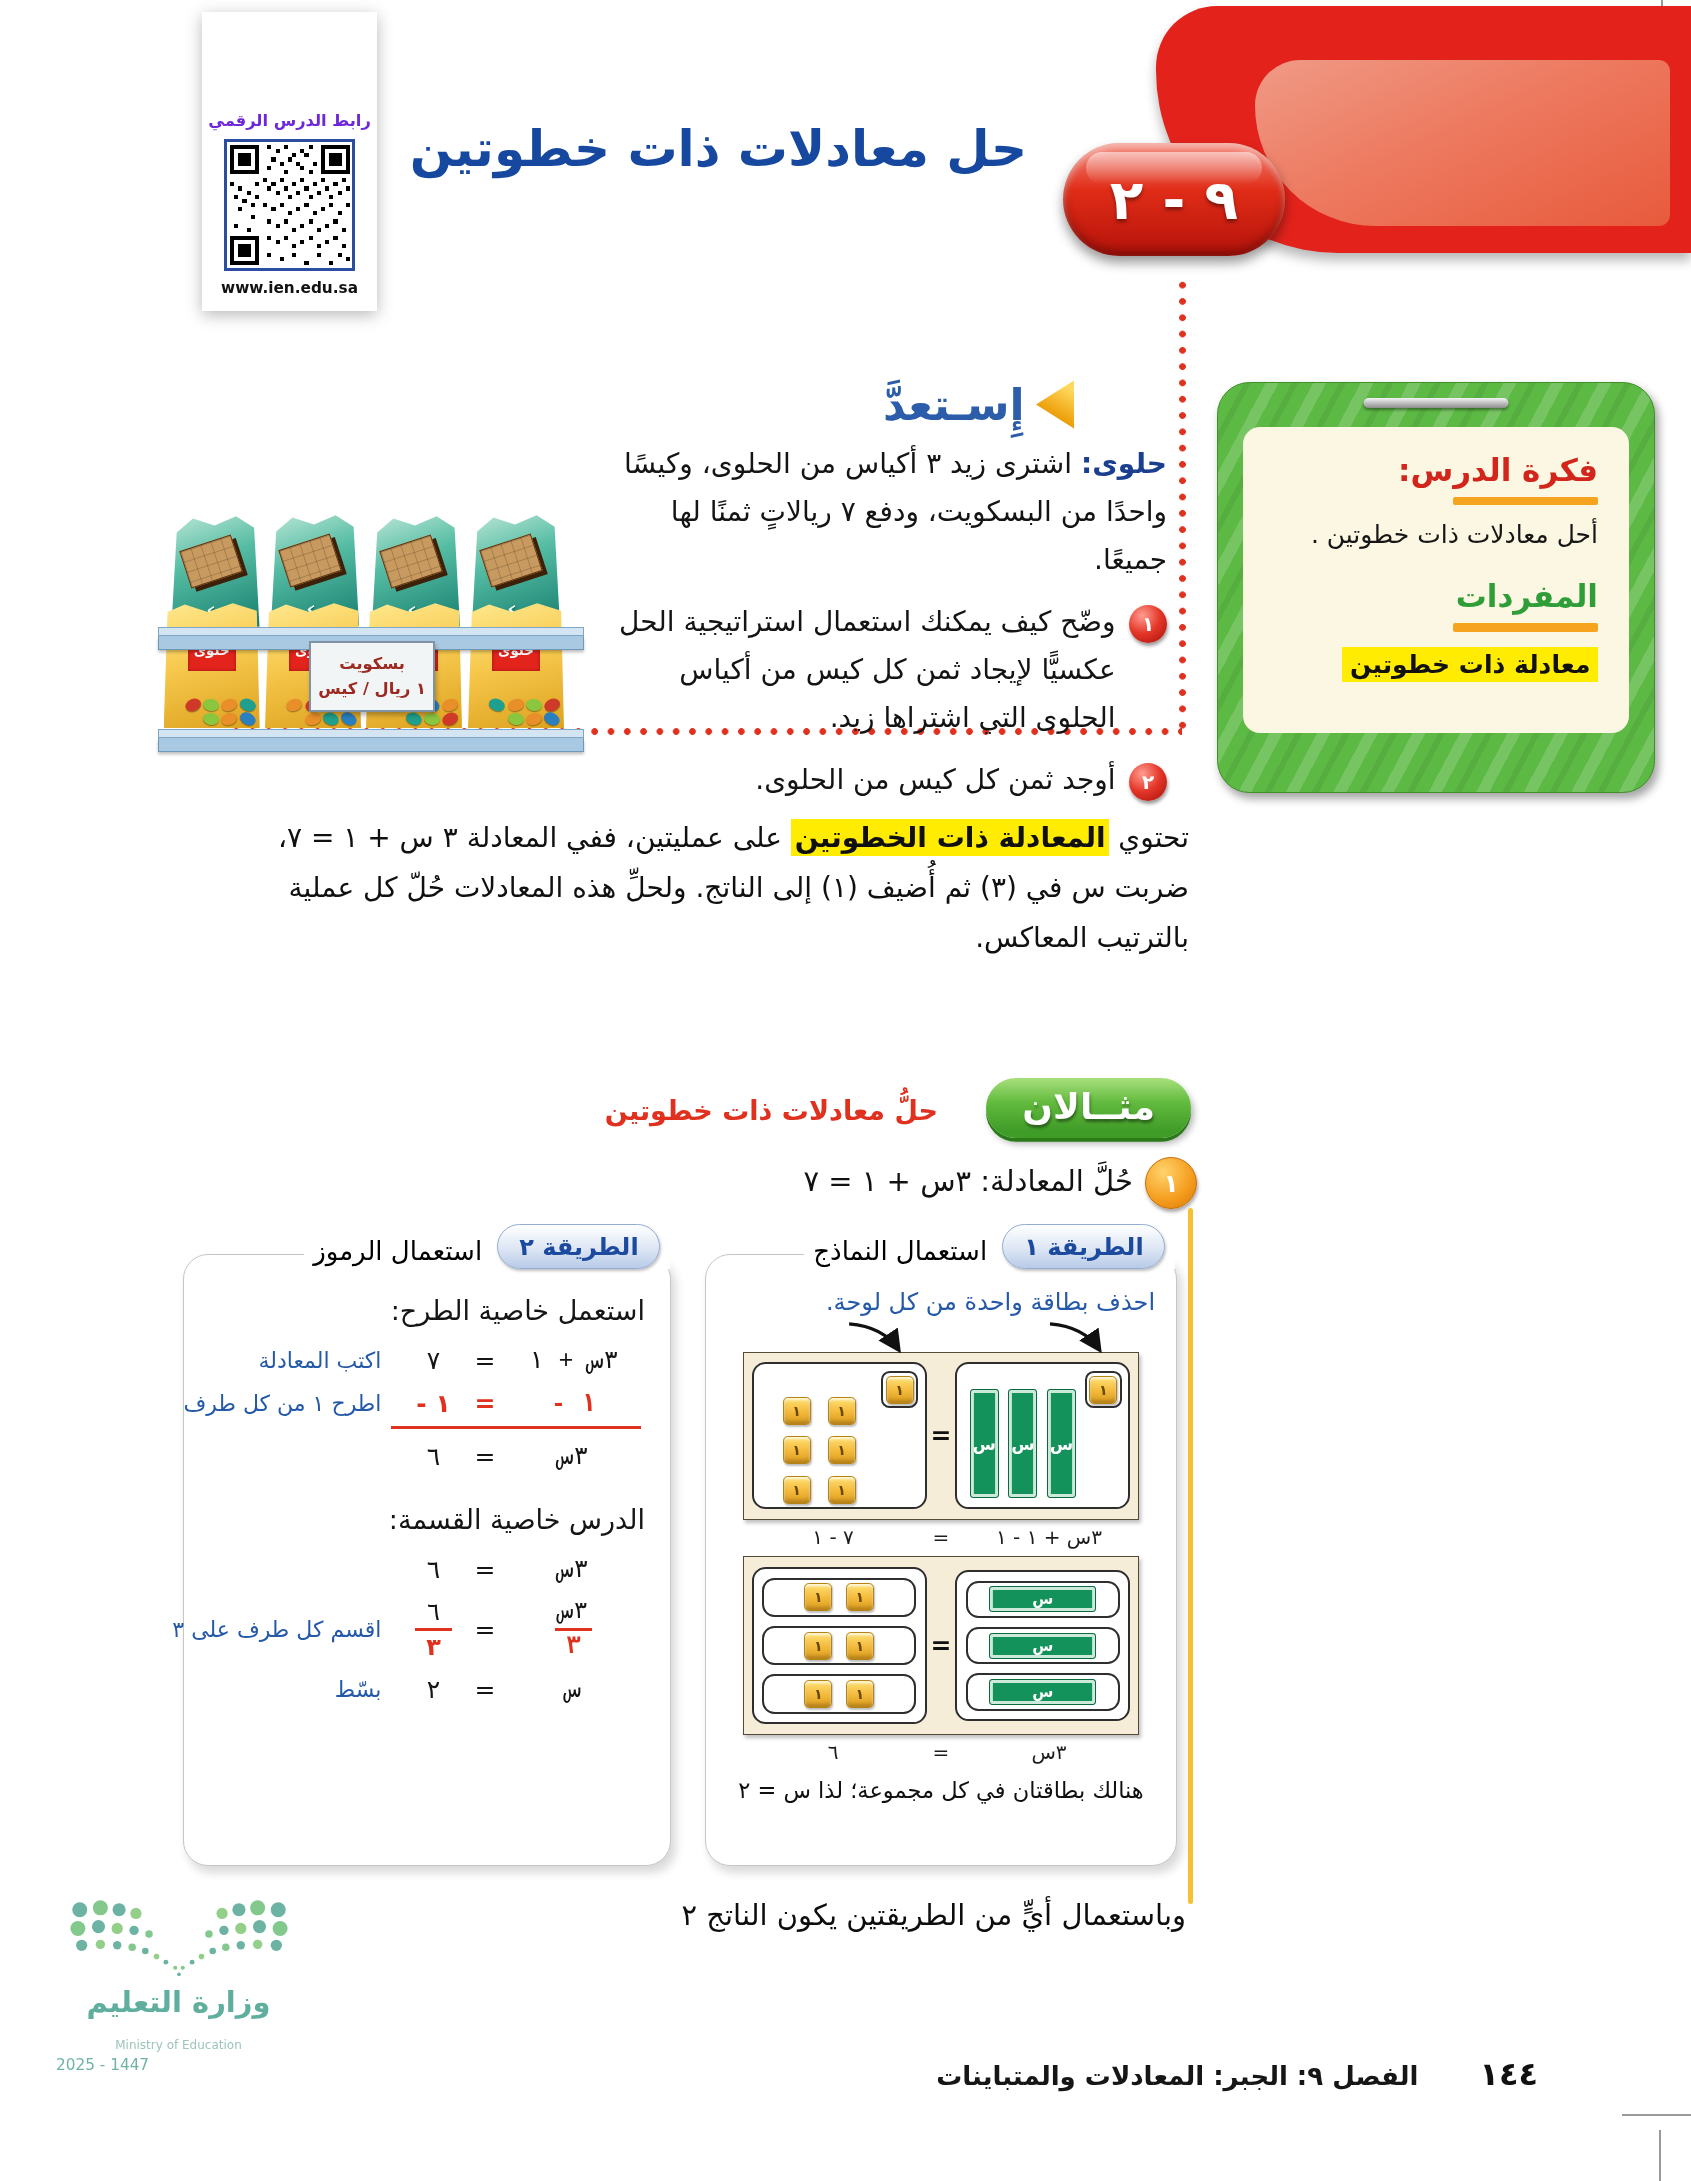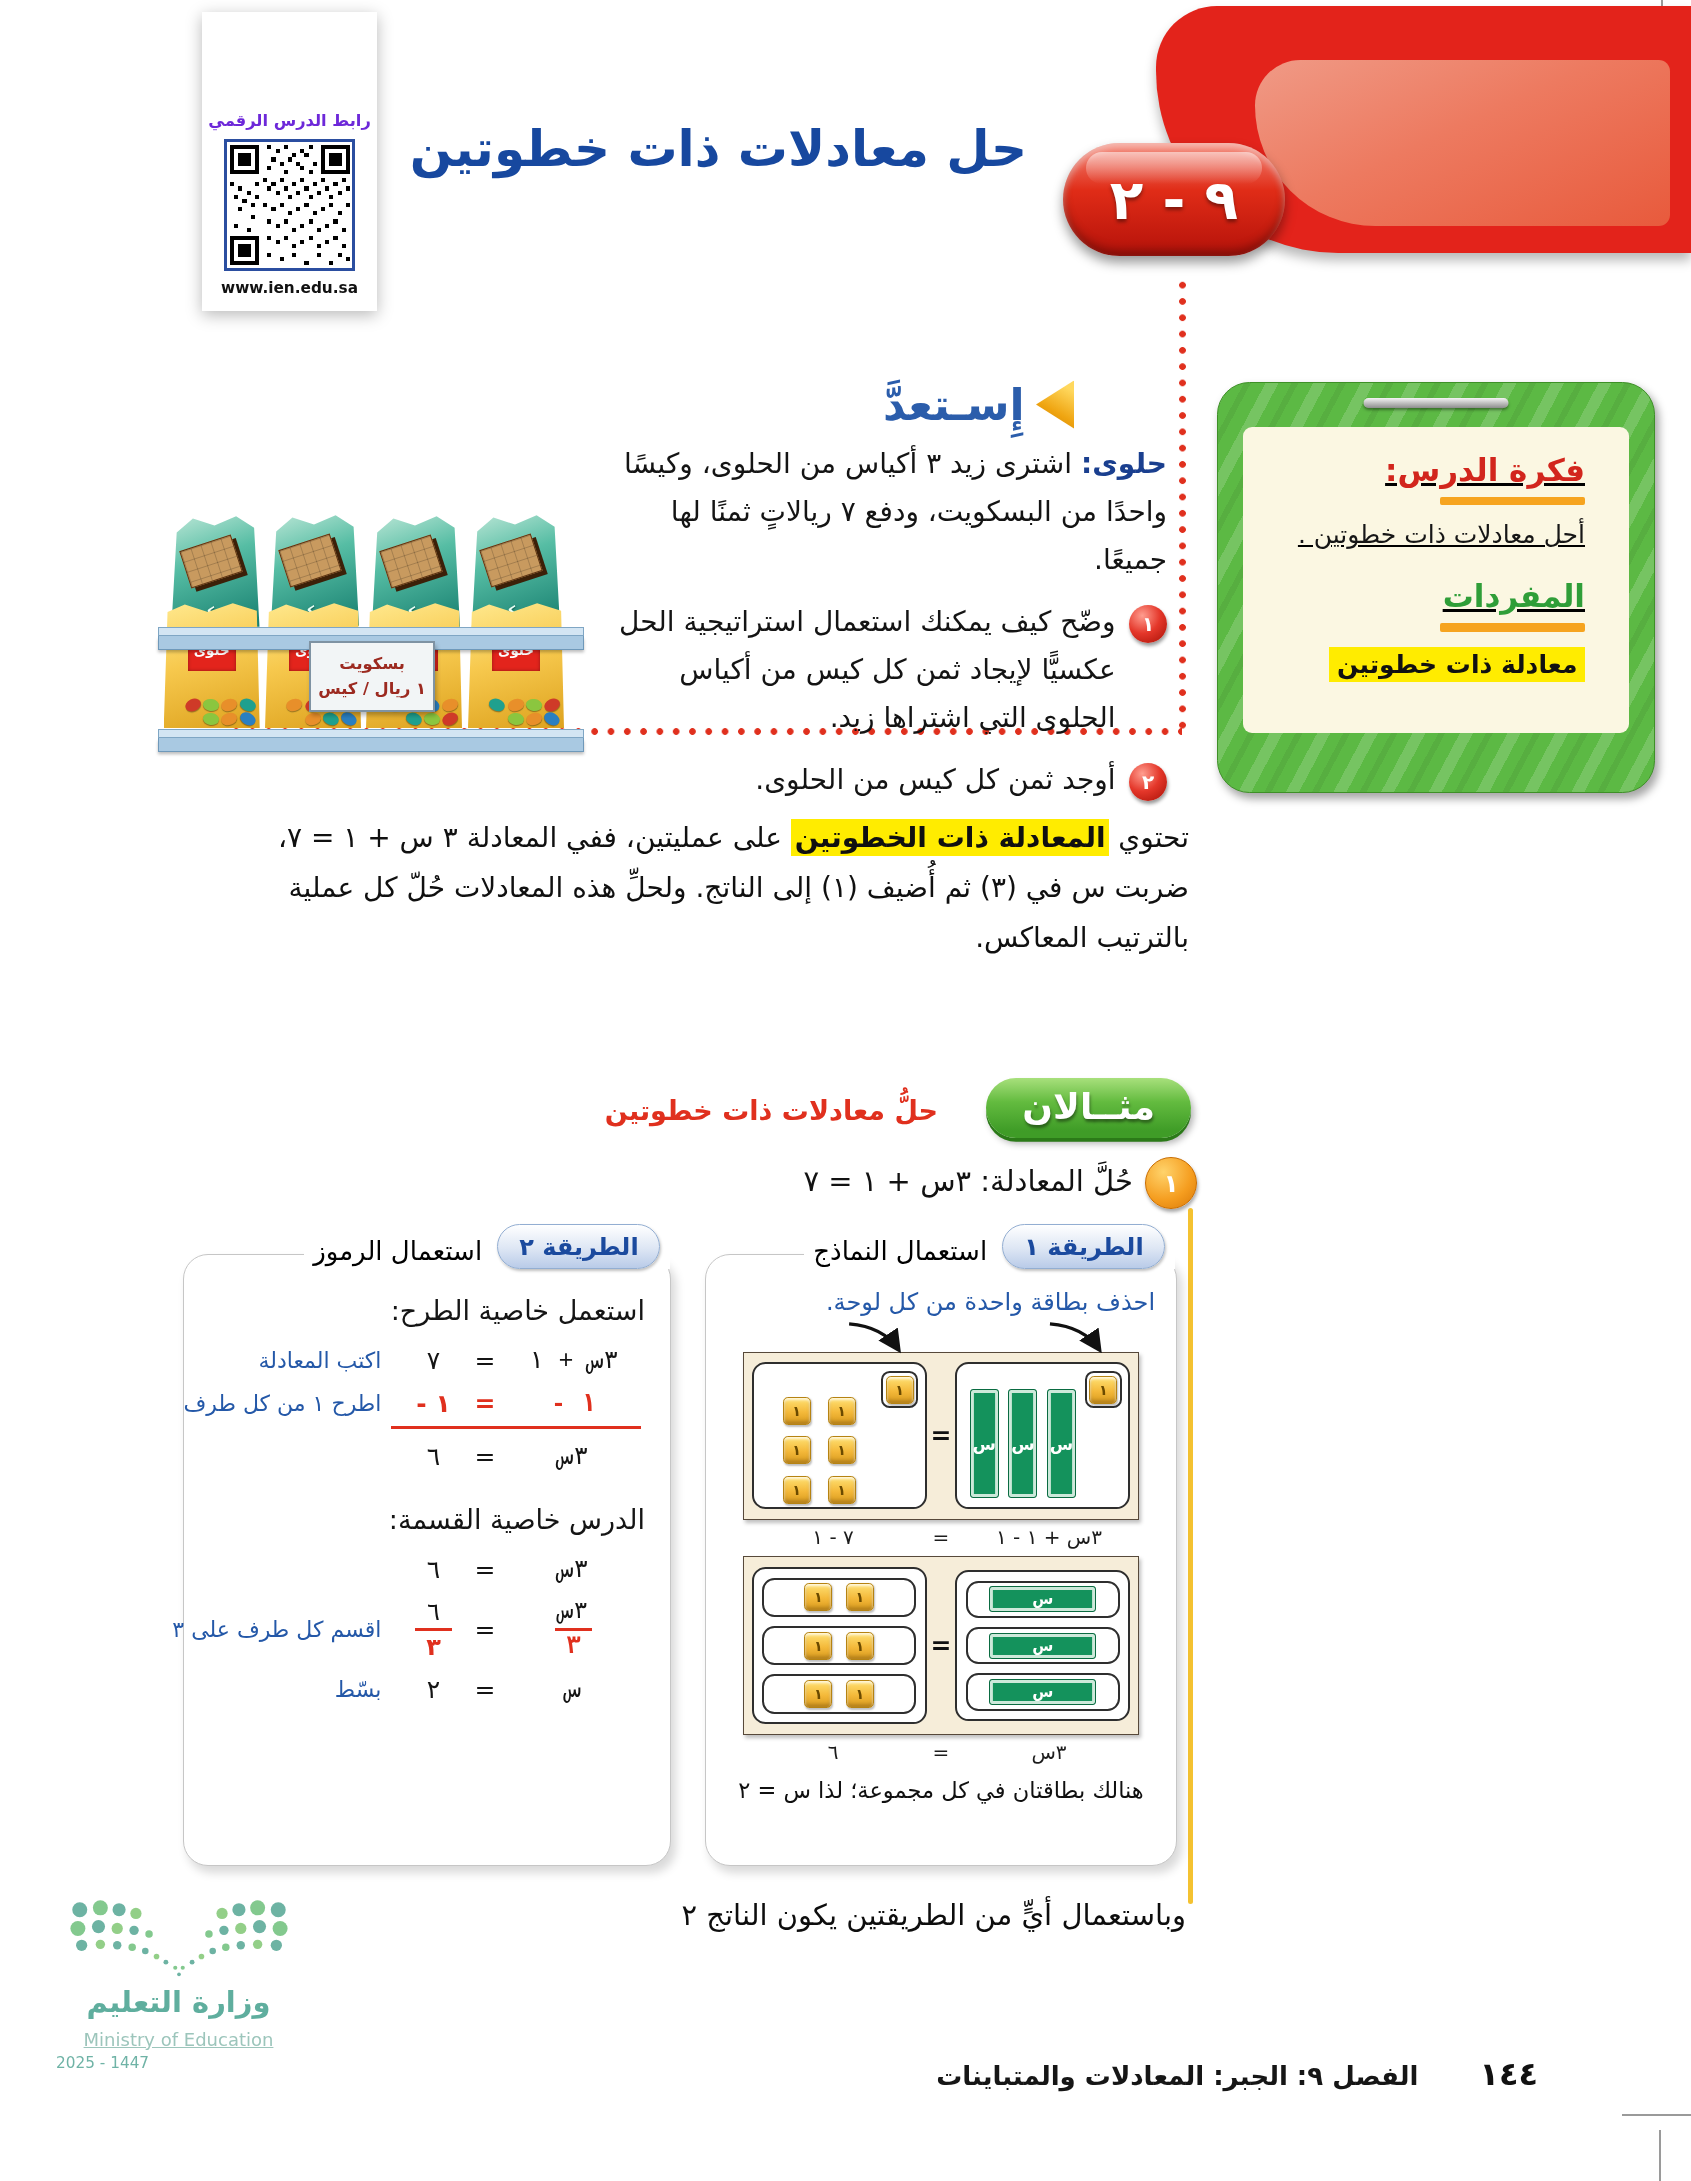--- a/index.html
+++ b/index.html
@@ -36,21 +36,21 @@
   .qr-url { font-size:15.3px; font-weight:bold; color:#111; direction:ltr; }
 
   
   .sidebar { position:absolute; right:36px; top:382px; width:438px; height:411px;
     background:#5cb944;
     background-image:repeating-linear-gradient(118deg, rgba(255,255,255,.16) 0 11.5px, rgba(255,255,255,0) 11.5px 23px, rgba(0,0,0,.06) 23px 29px, rgba(255,255,255,0) 29px 42px);
     border:1.9px solid #3e9027; border-radius:32.5px; box-shadow:3.8px 5.7px 8.6px rgba(0,0,0,.35); }
   .clip { position:absolute; top:15.3px; left:50%; transform:translateX(-50%); width:145px; height:9.6px;
     border-radius:5.7px; background:linear-gradient(180deg,#f4f4f4,#8d8d8d); box-shadow:0 1.9px 2.9px rgba(0,0,0,.4); }
   .sidebar-inner { position:absolute; top:44px; left:25px; right:25px; bottom:59px;
-    background:#fbf7e2; border-radius:9px; padding:25px 44px; text-align:right;text-decoration:underline; }
+    background:#fbf7e2; border-radius:17px; padding:25px 31px; text-align:right; }
   .idea-title { color:#d2261d; font-size:31px; font-weight:bold; }
   .orange-bar { width:145px; height:8.6px; background:#f6a41f; border-radius:1.9px; margin:8.6px 0 15.3px; }
   .idea-text { font-size:25px; color:#161616; margin-bottom:29px; }
   .vocab-title { color:#2f9e38; font-size:31px; font-weight:bold; }
   .vocab-term { display:inline-block; background:#ffec00; padding:2.9px 7.6px; font-size:25px; font-weight:bold; color:#111; }
 
   
   .ready-head { position:absolute; top:379px; right:617px; display:flex; align-items:center; gap:11.5px; }
   .ready-arrow { width:38px; height:48px; background:linear-gradient(210deg,#ffd85e 15%,#efa410 60%,#c97f06 100%);
     clip-path:polygon(100% 0, 0 50%, 100% 100%); filter:drop-shadow(1.9px 1.9px 1.9px rgba(0,0,0,.35)); }
@@ -174,21 +174,21 @@
   .m2-div { margin-top:32.5px; }
   .frac { display:inline-flex; flex-direction:column; align-items:center; line-height:1.2; }
   .frac .num { font-size:24px; color:#141414; padding:0 5.7px 1.9px; }
   .frac .den { font-size:24px; color:#e0301e; font-weight:bold; border-top:3.3px solid #e0301e; padding:1.9px 11.5px 0; }
 
   .conclusion { position:absolute; top:1898px; right:505px; font-size:29px; color:#0d0d0d; }
 
   
   .logo { position:absolute; left:57px; top:1891px; width:245px; text-align:center; direction:ltr; }
   .logo-ar { font-size:29px; font-weight:bold; color:#5fae9e; letter-spacing:1.9px; margin-top:1.9px; }
-  .logo-en { font-size:18px; color:#9cc5bb; margin-top:10px;text-decoration:underline; }
+  .logo-en { font-size:12px; color:#9cc5bb; margin-top:19px; }
   .logo-yr { font-size:15.3px; color:#6fb3a6; margin-top:3.8px; text-align:left; }
   .footline { position:absolute; top:2055px; right:153px; display:flex; align-items:baseline; gap:61px; }
   .pagenum { font-size:32px; font-weight:bold; color:#111; }
   .chapter { font-size:26px; font-weight:bold; color:#161616; white-space:nowrap; }
 </style>
 </head>
 <body>
 
 <div class="page">
 

